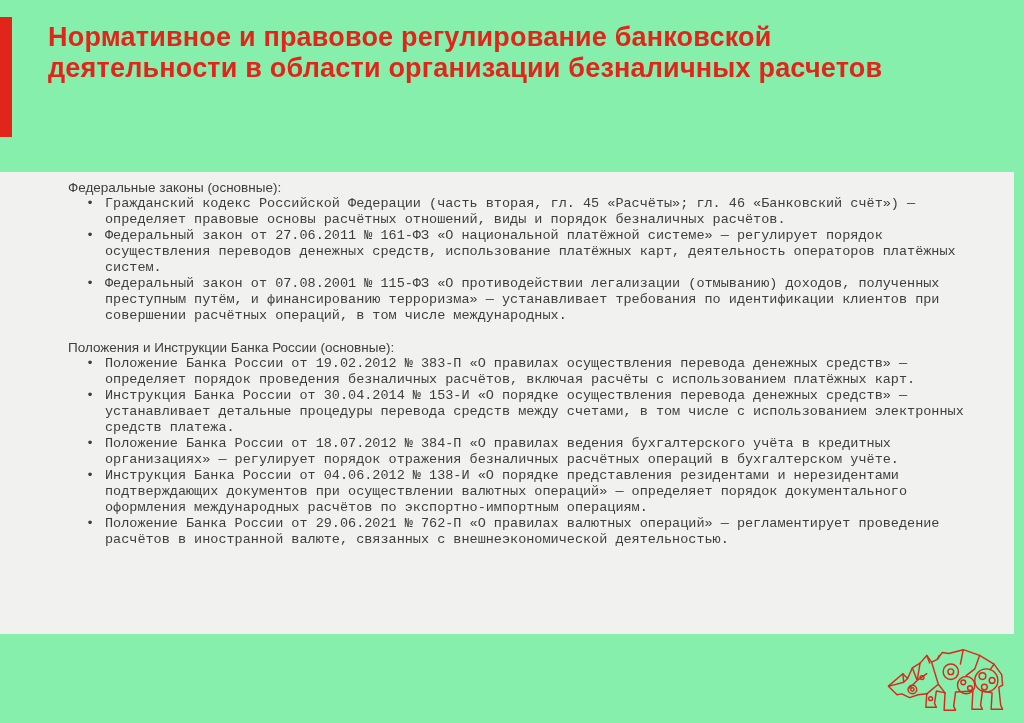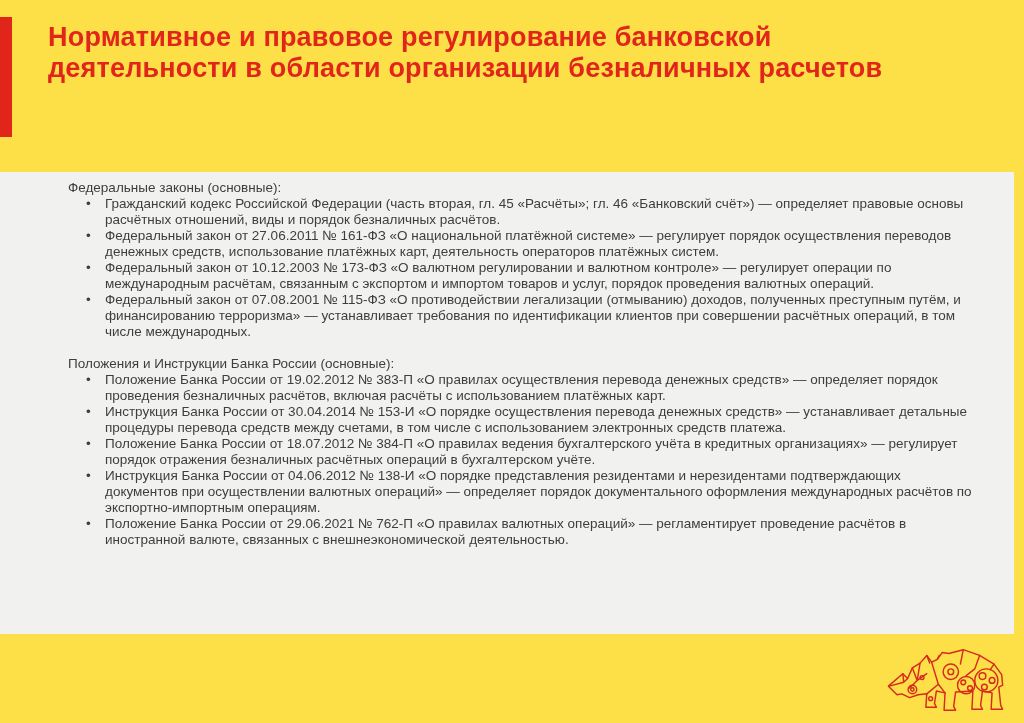--- a/index.html
+++ b/index.html
@@ -5,21 +5,21 @@
   html, body {
     margin: 0;
     padding: 0;
     background: #ffffff;
     font-family: "Liberation Sans", sans-serif;
   }
   .slide {
     position: relative;
     width: 1024px;
     height: 723px;
-    background: #fde047;
+    background: #86efac;
     overflow: hidden;
     border-bottom: 1px solid #ededed;
   }
   .accent-bar {
     position: absolute;
     left: 0;
     top: 17px;
     width: 12px;
     height: 120px;
     background: #e1251b;
@@ -55,20 +55,21 @@
   }
   ul.bullets {
     margin: 0;
     padding: 0;
     list-style: none;
   }
   ul.bullets li {
     position: relative;
     padding-left: 37px;
     width: 868px;
+    font-family: Liberation Mono, monospace;
   }
   ul.bullets li::before {
     content: "\2022";
     position: absolute;
     left: 18px;
     top: 0;
   }
   .section-gap {
     height: 16px;
   }
@@ -94,21 +95,20 @@
 
   <h1 class="title">Нормативное и правовое регулирование банковской деятельности в области организации безналичных расчетов</h1>
 
   <div class="content-panel">
 
     <div class="section">
       <p class="section-heading">Федеральные законы (основные):</p>
       <ul class="bullets">
         <li>Гражданский кодекс Российской Федерации (часть вторая, гл. 45 «Расчёты»; гл. 46 «Банковский счёт») — определяет правовые основы расчётных отношений, виды и порядок безналичных расчётов.</li>
         <li>Федеральный закон от 27.06.2011 № 161-ФЗ «О национальной платёжной системе» — регулирует порядок осуществления переводов денежных средств, использование платёжных карт, деятельность операторов платёжных систем.</li>
-        <li>Федеральный закон от 10.12.2003 № 173-ФЗ «О валютном регулировании и валютном контроле» — регулирует операции по международным расчётам, связанным с экспортом и импортом товаров и услуг, порядок проведения валютных операций.</li>
         <li>Федеральный закон от 07.08.2001 № 115-ФЗ «О противодействии легализации (отмыванию) доходов, полученных преступным путём, и финансированию терроризма» — устанавливает требования по идентификации клиентов при совершении расчётных операций, в том числе международных.</li>
       </ul>
     </div>
 
     <div class="section-gap"></div>
 
     <div class="section">
       <p class="section-heading">Положения и Инструкции Банка России (основные):</p>
       <ul class="bullets">
         <li>Положение Банка России от 19.02.2012 № 383-П «О правилах осуществления перевода денежных средств» — определяет порядок проведения безналичных расчётов, включая расчёты с использованием платёжных карт.</li>

